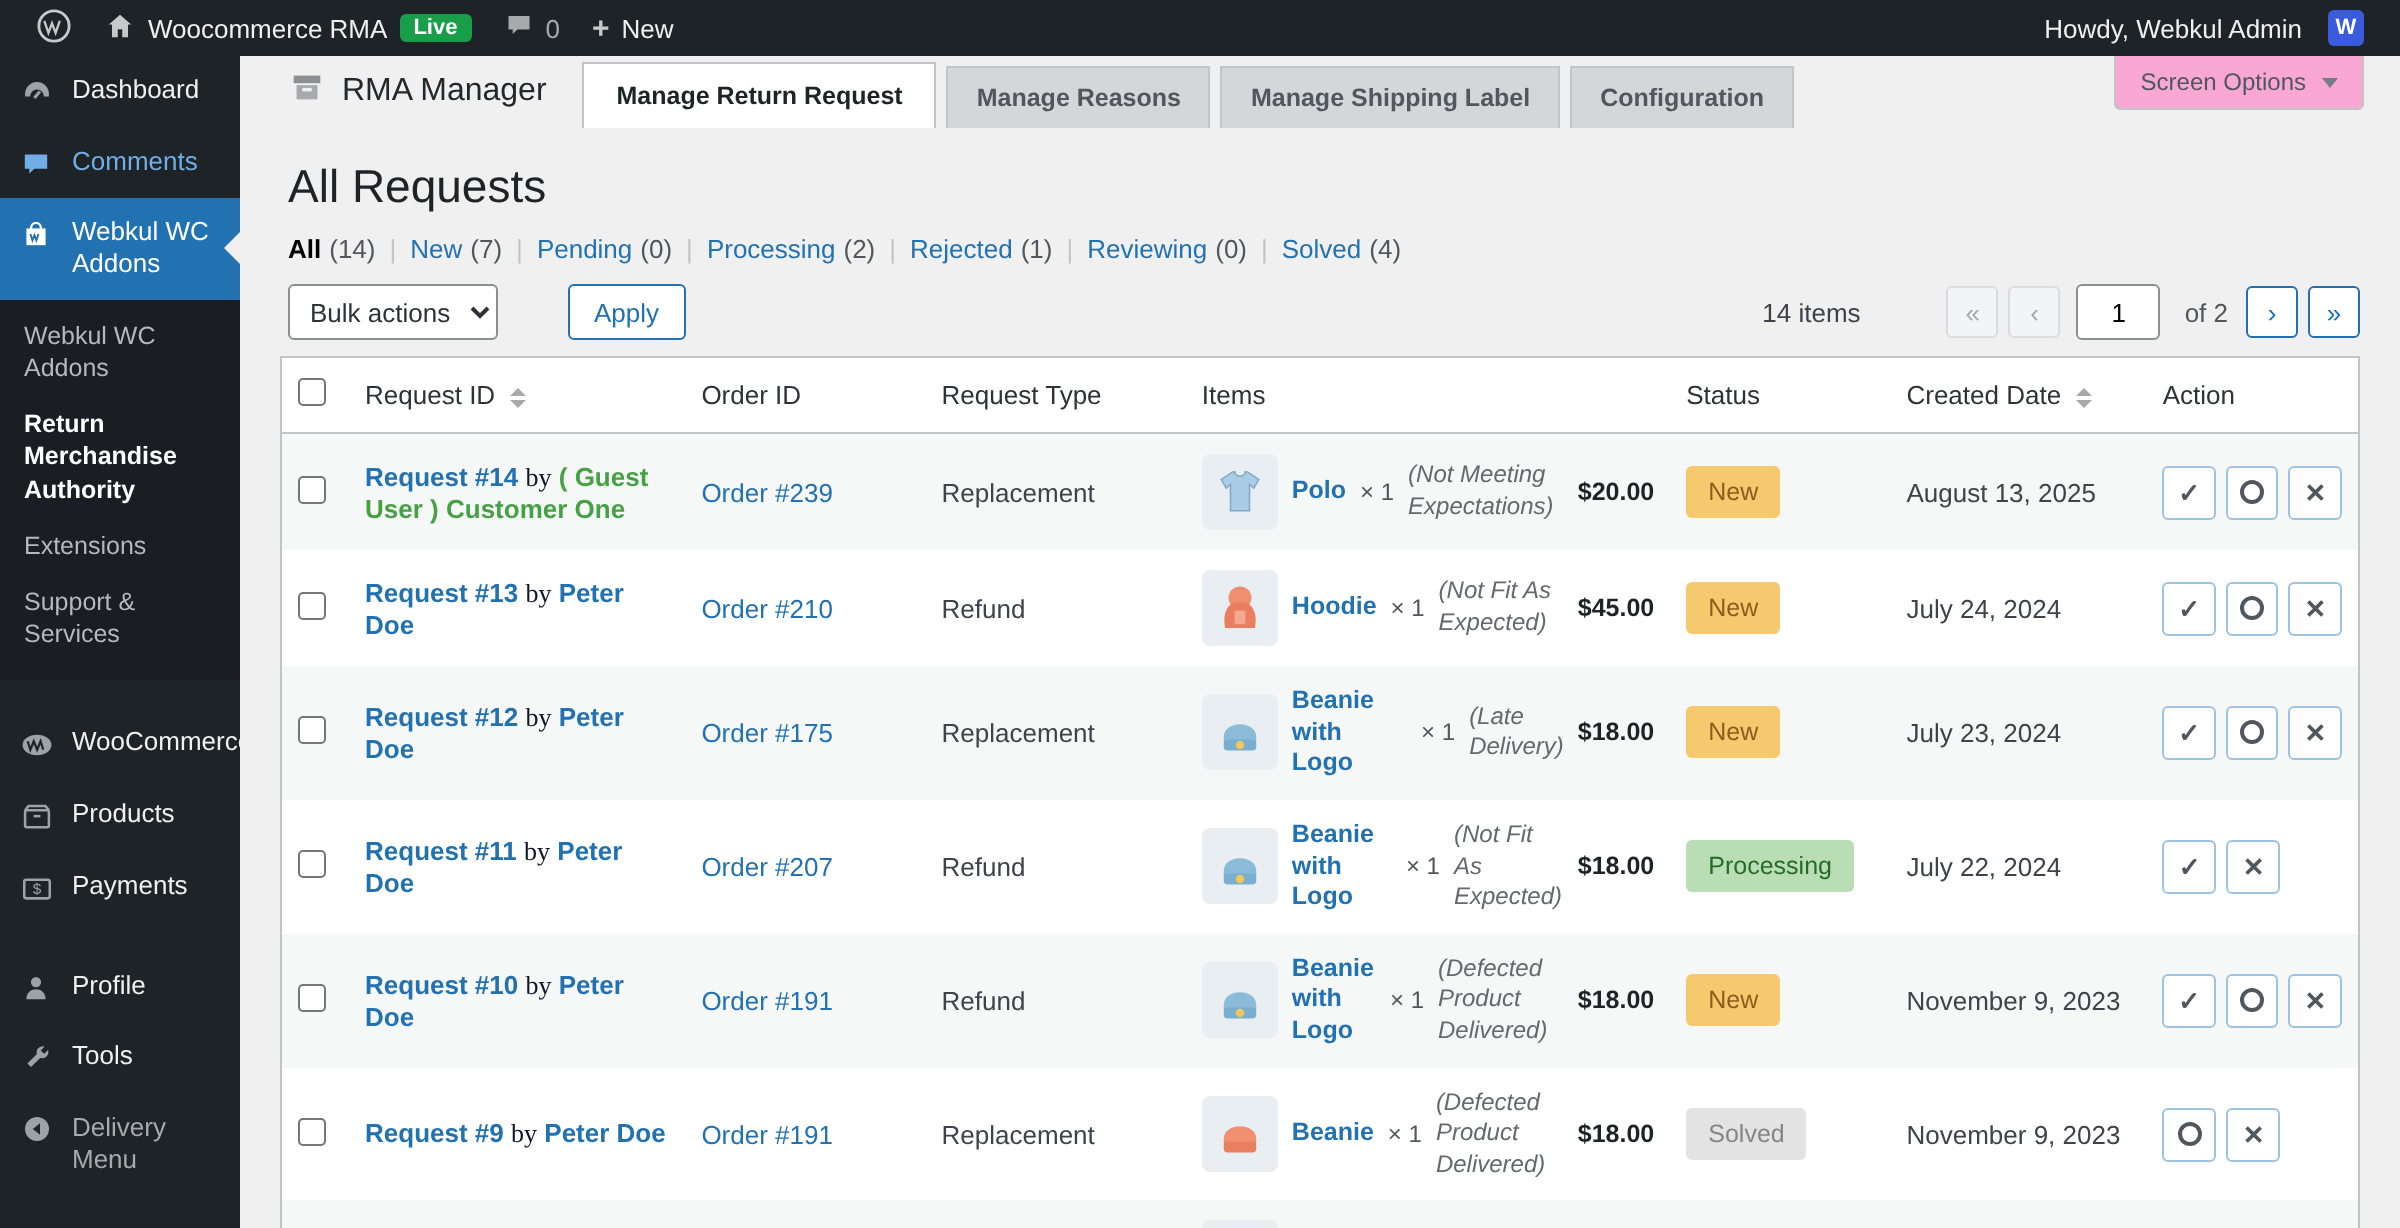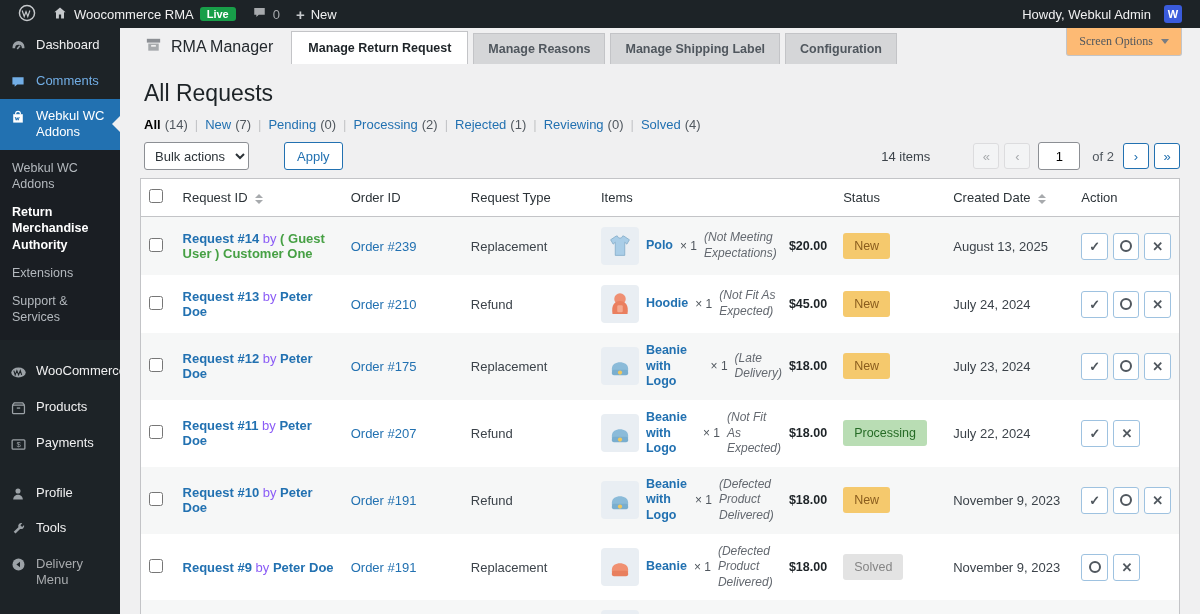--- a/index.html
+++ b/index.html
@@ -27,21 +27,21 @@
   .s-item.active .ic { color:#fff; }
   .s-item.active::after { content:''; position:absolute; right:0; top:50%; transform:translateY(-50%); border:8px solid transparent; border-right-color:#f0f0f1; }
   .submenu { background:#1a1e23; padding:4px 0 8px; }
   .sub-item { padding:6px 10px 6px 12px; color:#b4b9be; font-size:12.5px; line-height:1.3; cursor:pointer; }
   .sub-item.current { color:#fff; font-weight:bold; }
   .s-gap { height:14px; }
   .collapse-item { color:#a7aaad; margin-top:2px; }
 
   
   .main { flex:1; position:relative; padding:0 20px; overflow:hidden; }
-  .screen-options { position:absolute; top:0; right:18px; background:#fdba74; border:1px solid #c3c4c7; border-top:none; border-radius:0 0 3px 3px; padding:6px 12px; font-size:12px; color:#50575e; display:flex; align-items:center; gap:8px; cursor:pointer;font-family:Liberation Serif, serif; }
+  .screen-options { position:absolute; top:0; right:18px; background:#f9a8d4; border:1px solid #c3c4c7; border-top:none; border-radius:0 0 3px 3px; padding:6px 12px; font-size:12px; color:#50575e; display:flex; align-items:center; gap:8px; cursor:pointer; }
   .caret-down { width:0; height:0; border-left:4px solid transparent; border-right:4px solid transparent; border-top:5px solid #787c82; }
 
   .titlebar { display:flex; align-items:flex-end; padding-top:3px; }
   .app-title { display:flex; align-items:center; gap:8px; font-size:16px; font-weight:normal; color:#23282d; padding:3px 18px 6px 4px; }
   .tabs { display:flex; align-items:flex-end; }
   .tab { background:#d5d6d8; border:1px solid #c3c4c7; border-bottom:none; padding:8px 14px; font-size:12.5px; font-weight:bold; color:#50575e; margin-right:5px; cursor:pointer; }
   .tab.active { background:#fff; color:#1d2327; padding:9px 16px; }
 
   h1.page-heading { font-size:23px; font-weight:500; color:#1d2327; margin:16px 0 10px 4px; }
 
@@ -71,21 +71,21 @@
   .sort-arrows i { width:0; height:0; border-left:4px solid transparent; border-right:4px solid transparent; display:block; }
   .sort-arrows .up { border-bottom:4px solid #a7aaad; }
   .sort-arrows .dn { border-top:4px solid #a7aaad; }
   table.list td { padding:10px 8px; vertical-align:middle; font-size:13px; color:#3c434a; }
   tr.alt td { background:#f6f7f7; }
   .col-cb { width:34px; } .col-req { width:168px; } .col-ord { width:120px; } .col-typ { width:130px; }
   .col-itm { width:242px; } .col-sts { width:110px; } .col-dat { width:128px; } .col-act { width:106px; }
   td.cb, th.cb { padding-left:10px; }
   input[type=checkbox] { width:14px; height:14px; cursor:pointer; }
   .req-link { color:#2271b1; font-weight:bold; }
-  .by { color:#8b5cf6; }
+  .by { color:#0f172a;font-family:Liberation Serif, serif; }
   .cust { color:#2271b1; font-weight:bold; }
   .cust.guest { color:#46a044; }
   .order-link { color:#2271b1; }
   .item { display:flex; align-items:center; gap:7px; }
   .thumb { width:38px; height:38px; border-radius:4px; background:#e9eef3; flex-shrink:0; display:flex; align-items:center; justify-content:center; overflow:hidden; }
   .thumb svg { width:30px; height:30px; }
   .iname { color:#2271b1; font-weight:bold; font-size:12.5px; line-height:1.25; max-width:66px; }
   .qty { color:#50575e; font-size:12px; white-space:nowrap; }
   .reason { color:#646970; font-style:italic; font-size:12px; line-height:1.3; max-width:86px; }
   .price { color:#1d2327; font-weight:bold; font-size:12.5px; white-space:nowrap; margin-left:auto; }

